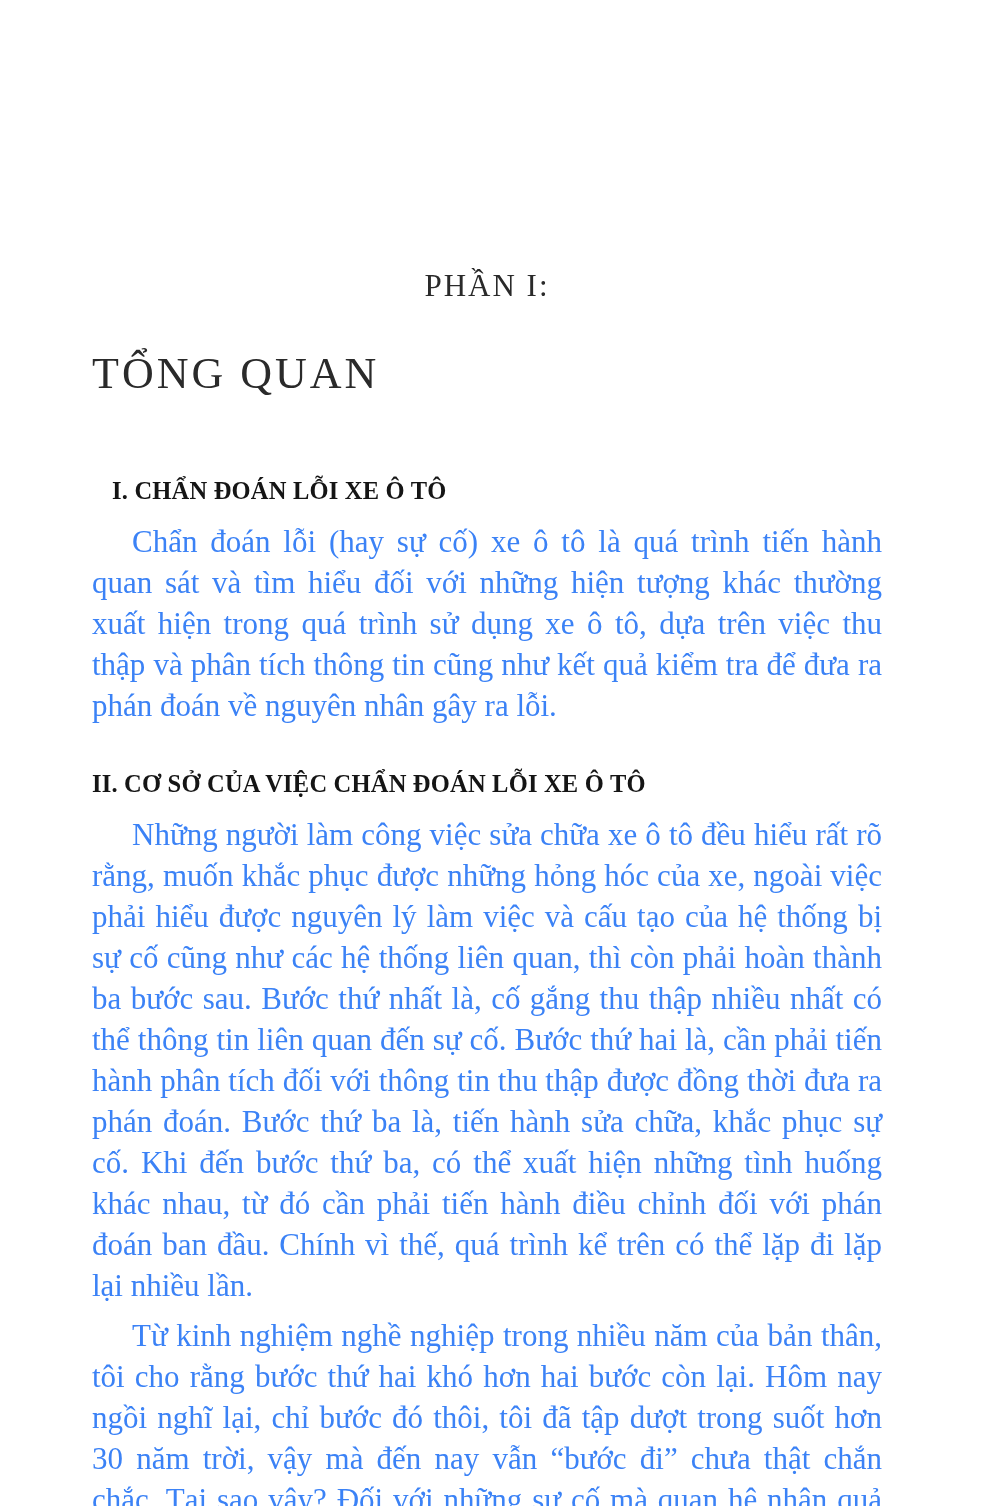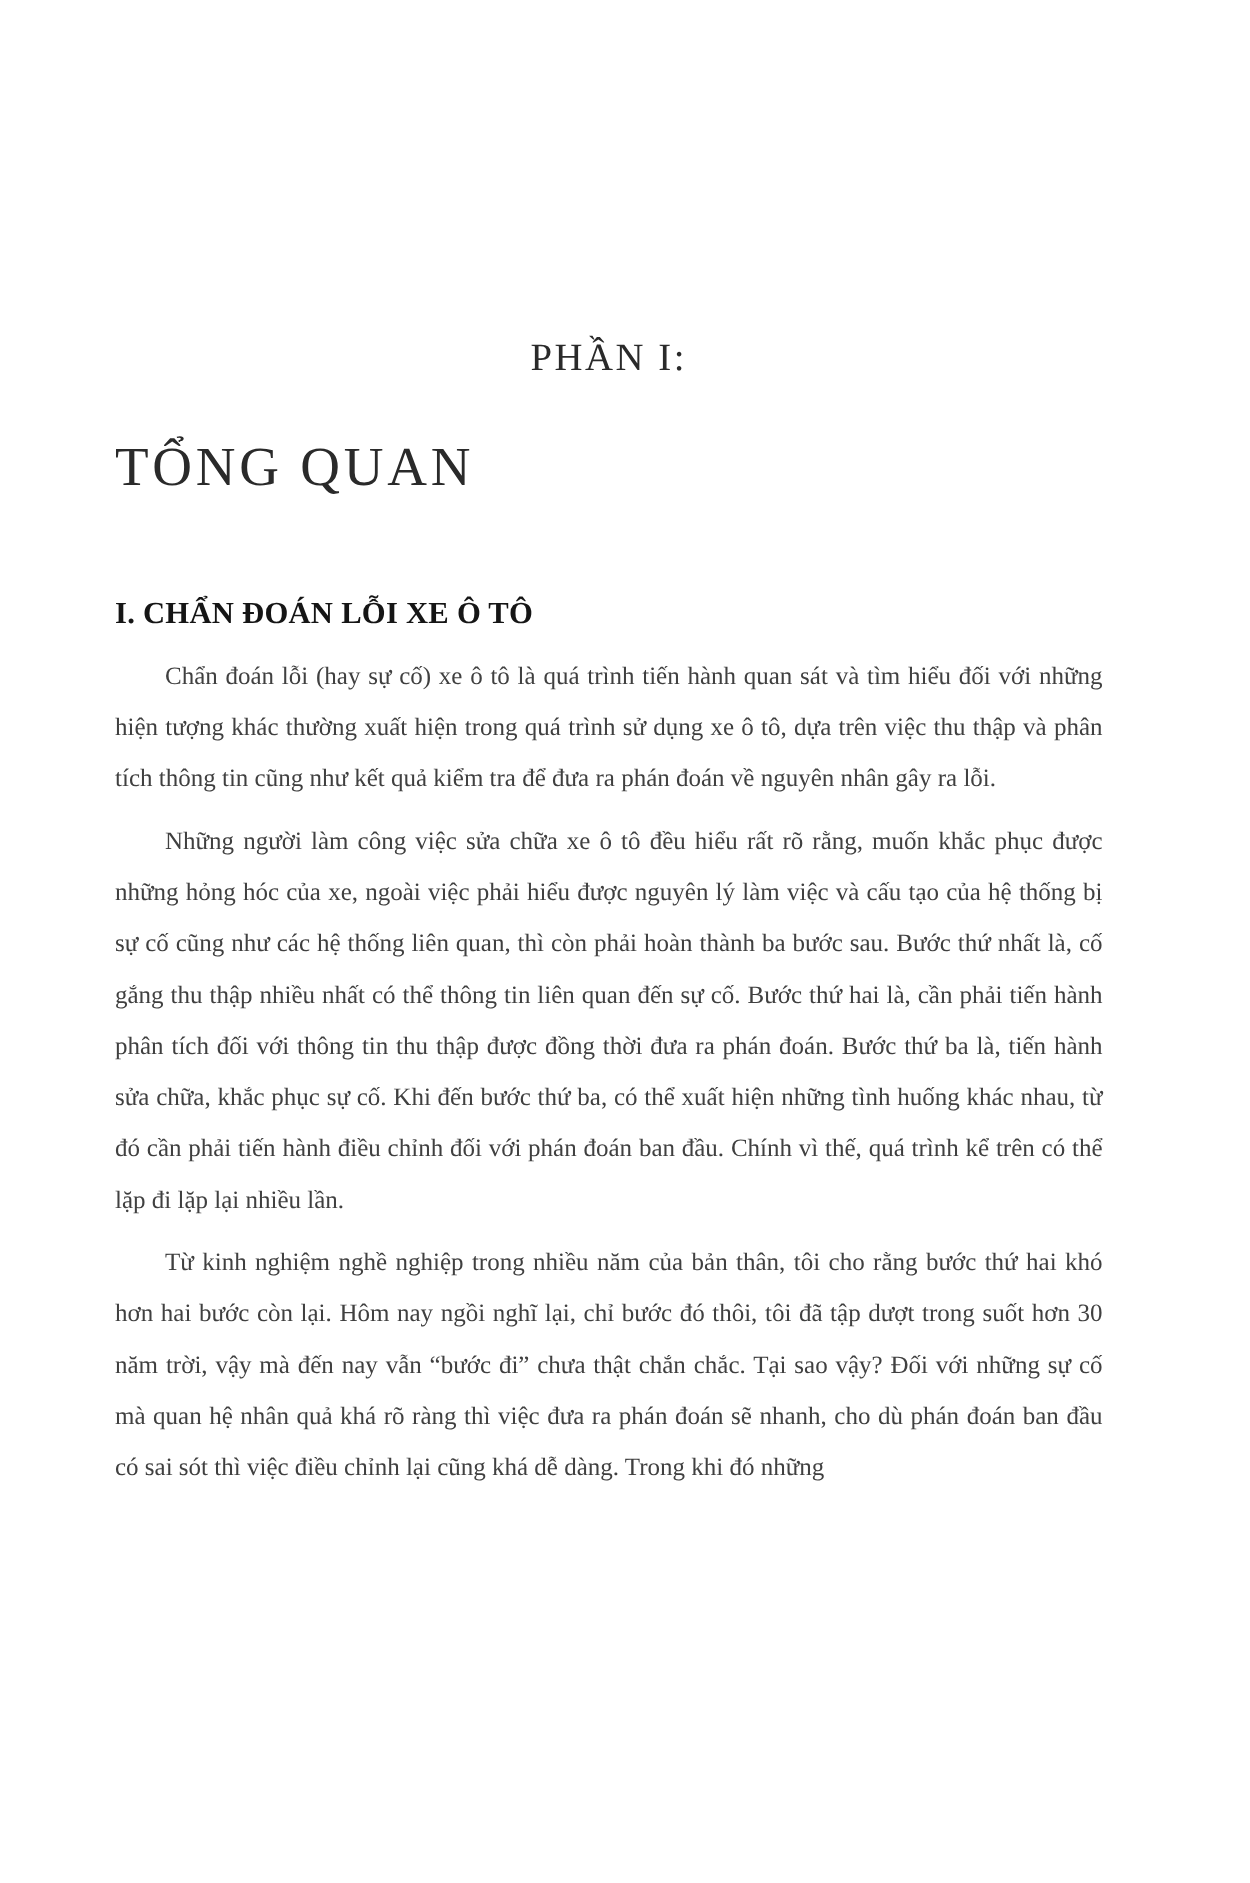--- a/index.html
+++ b/index.html
@@ -34,41 +34,43 @@
   }
   .section-heading {
     font-size: 24.5px;
     font-weight: 700;
     color: #151515;
     margin: 44px 0 16px 0;
     letter-spacing: 0.2px;
   }
   .section-heading:first-of-type {
     margin-top: 0;
+    margin-left: 20px;
   }
   .body-paragraph {
-    font-size: 20px;
+    font-size: 31px;
     line-height: 41px;
     text-align: justify;
     text-indent: 40px;
-    color: #404040;
+    color: #3b82f6;
     margin: 0 0 9px 0;
   }
 </style>
 </head>
 <body>
 
 <div class="page">
 
   <div class="part-label">PHẦN I:</div>
 
   <div class="page-title">TỔNG QUAN</div>
 
   <h2 class="section-heading">I. CHẨN ĐOÁN LỖI XE Ô TÔ</h2>
 
   <p class="body-paragraph">Chẩn đoán lỗi (hay sự cố) xe ô tô là quá trình tiến hành quan sát và tìm hiểu đối với những hiện tượng khác thường xuất hiện trong quá trình sử dụng xe ô tô, dựa trên việc thu thập và phân tích thông tin cũng như kết quả kiểm tra để đưa ra phán đoán về nguyên nhân gây ra lỗi.</p>
 
+  <h2 class="section-heading">II. CƠ SỞ CỦA VIỆC CHẨN ĐOÁN LỖI XE Ô TÔ</h2>
 
   <p class="body-paragraph">Những người làm công việc sửa chữa xe ô tô đều hiểu rất rõ rằng, muốn khắc phục được những hỏng hóc của xe, ngoài việc phải hiểu được nguyên lý làm việc và cấu tạo của hệ thống bị sự cố cũng như các hệ thống liên quan, thì còn phải hoàn thành ba bước sau. Bước thứ nhất là, cố gắng thu thập nhiều nhất có thể thông tin liên quan đến sự cố. Bước thứ hai là, cần phải tiến hành phân tích đối với thông tin thu thập được đồng thời đưa ra phán đoán. Bước thứ ba là, tiến hành sửa chữa, khắc phục sự cố. Khi đến bước thứ ba, có thể xuất hiện những tình huống khác nhau, từ đó cần phải tiến hành điều chỉnh đối với phán đoán ban đầu. Chính vì thế, quá trình kể trên có thể lặp đi lặp lại nhiều lần.</p>
 
   <p class="body-paragraph">Từ kinh nghiệm nghề nghiệp trong nhiều năm của bản thân, tôi cho rằng bước thứ hai khó hơn hai bước còn lại. Hôm nay ngồi nghĩ lại, chỉ bước đó thôi, tôi đã tập dượt trong suốt hơn 30 năm trời, vậy mà đến nay vẫn “bước đi” chưa thật chắn chắc. Tại sao vậy? Đối với những sự cố mà quan hệ nhân quả khá rõ ràng thì việc đưa ra phán đoán sẽ nhanh, cho dù phán đoán ban đầu có sai sót thì việc điều chỉnh lại cũng khá dễ dàng. Trong khi đó những</p>
 
 </div>
 
 </body></html>

